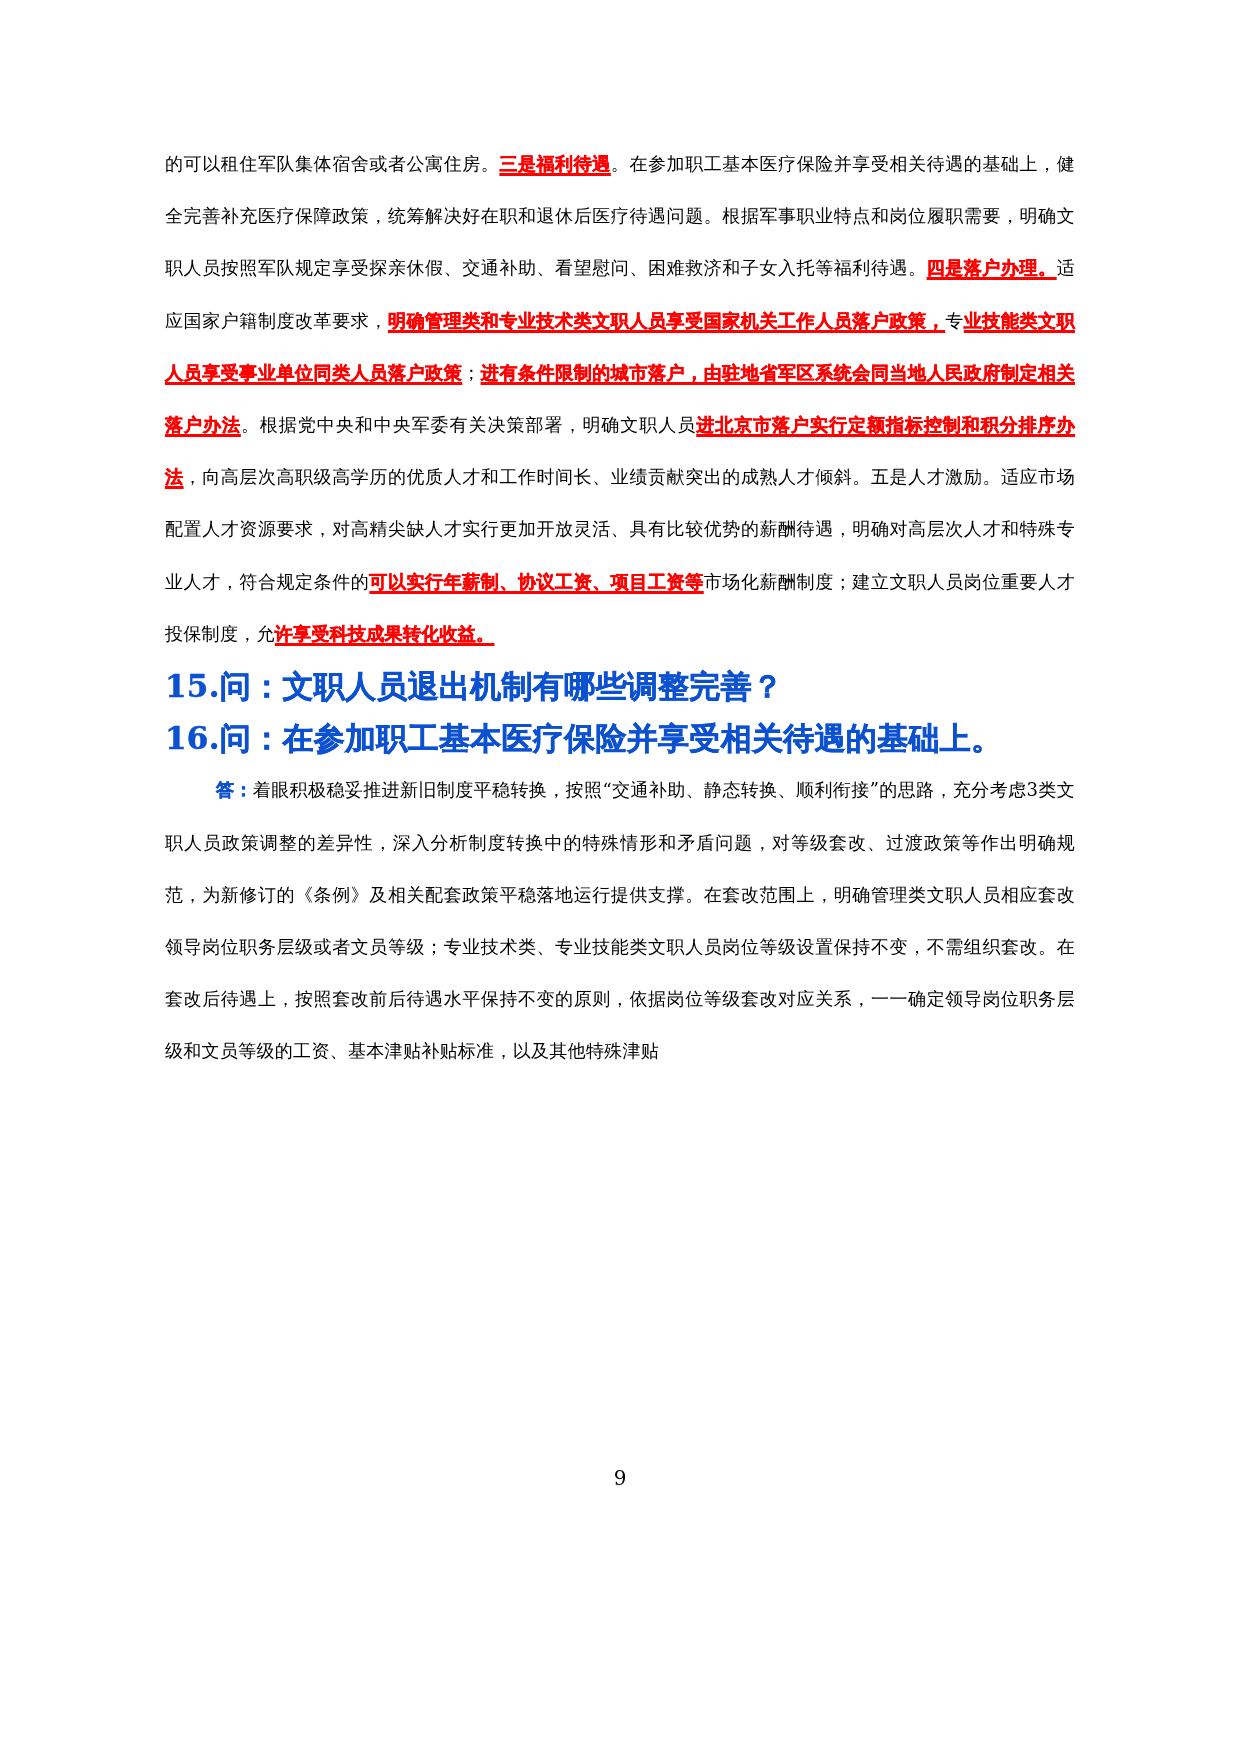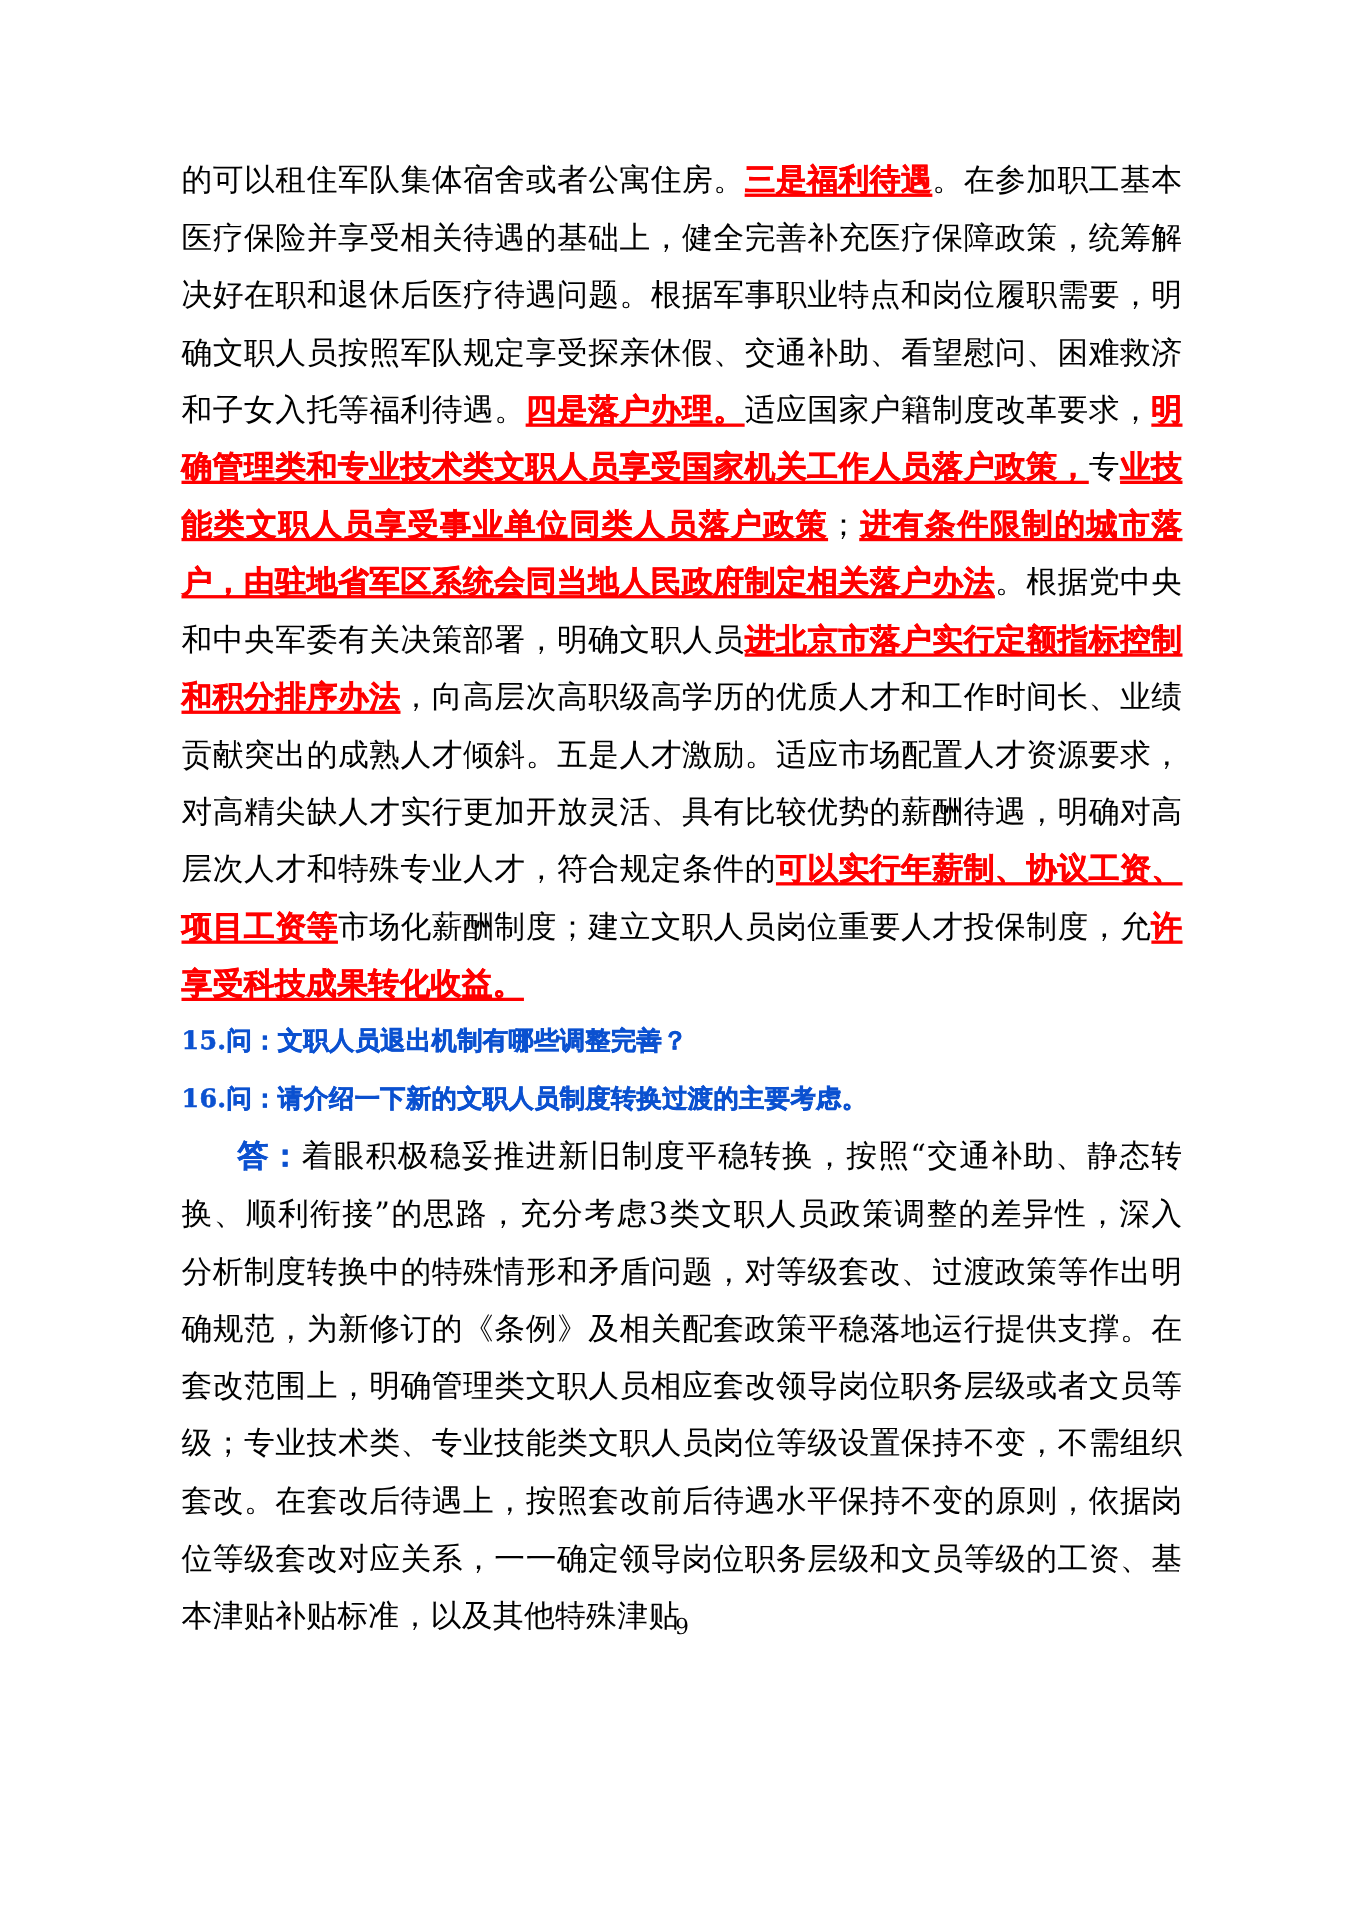--- a/index.html
+++ b/index.html
@@ -17,21 +17,21 @@
   }
   .page {
     position: absolute;
     left: 0; top: 0;
     width: 1240px;
     height: 1754px;
     box-sizing: border-box;
     padding: 138px 165px 0 165px;
   }
   .body-text {
-    font-size: 28px;
+    font-size: 18px;
     line-height: 52.2px;
     text-align: justify;
     text-justify: inter-character;
     letter-spacing: 0.3px;
     color: #000000;
     font-weight: 500;
   }
   p {
     margin: 0;
     padding: 0;
@@ -45,21 +45,21 @@
     text-decoration: underline;
     text-decoration-thickness: 2.6px;
     text-underline-offset: 3px;
     -webkit-text-stroke: 0.45px #ff0000;
   }
 
   
   .q-heading {
     color: #0b51d0;
     font-weight: 800;
-    font-size: 23px;
+    font-size: 31px;
     line-height: 52.2px;
     letter-spacing: 0.3px;
     -webkit-text-stroke: 0.5px #0b51d0;
     margin: 0;
   }
   .ans-label {
     color: #0b51d0;
     font-weight: 800;
     -webkit-text-stroke: 0.5px #0b51d0;
   }
@@ -78,19 +78,19 @@
 </head>
 <body>
 
 <div class="page">
 
   <p class="body-text"><span>的可以租住军队集体宿舍或者公寓住房。</span><span class="rev">三是福利待遇</span><span>。在参加职工基本医疗保险并享受相关待遇的基础上，健全完善补充医疗保障政策，统筹解决好在职和退休后医疗待遇问题。根据军事职业特点和岗位履职需要，明确文职人员按照军队规定享受探亲休假、交通补助、看望慰问、困难救济和子女入托等福利待遇。</span><span class="rev">四是落户办理。</span><span>适应国家户籍制度改革要求，</span><span class="rev">明确管理类和专业技术类文职人员享受国家机关工作人员落户政策，</span><span>专</span><span class="rev">业技能类文职人员享受事业单位同类人员落户政策</span><span>；</span><span class="rev">进有条件限制的城市落户，由驻地省军区系统会同当地人民政府制定相关落户办法</span><span>。根据党中央和中央军委有关决策部署，明确文职人员</span><span class="rev">进北京市落户实行定额指标控制和积分排序办法</span><span>，向高层次高职级高学历的优质人才和工作时间长、业绩贡献突出的成熟人才倾斜。五是人才激励。适应市场配置人才资源要求，对高精尖缺人才实行更加开放灵活、具有比较优势的薪酬待遇，明确对高层次人才和特殊专业人才，符合规定条件的</span><span class="rev">可以实行年薪制、协议工资、项目工资等</span><span>市场化薪酬制度；建立文职人员岗位重要人才投保制度，允</span><span class="rev">许享受科技成果转化收益。</span></p>
 
   <p class="q-heading"><span>15.</span><span>问：</span><span>文职人员退出机制有哪些调整完善？</span></p>
 
 
-  <p class="q-heading"><span>16.</span><span>问：</span><span>请介绍一下新的文职人员制度转换过渡的主要考虑。</span></p>
+  <p class="q-heading"><span>16.</span><span>问：</span><span>在参加职工基本医疗保险并享受相关待遇的基础上。</span></p>
 
   <p class="body-text indent2"><span class="ans-label">答：</span><span>着眼积极稳妥推进新旧制度平稳转换，按照“交通补助、静态转换、顺利衔接”的思路，充分考虑3类文职人员政策调整的差异性，深入分析制度转换中的特殊情形和矛盾问题，对等级套改、过渡政策等作出明确规范，为新修订的《条例》及相关配套政策平稳落地运行提供支撑。在套改范围上，明确管理类文职人员相应套改领导岗位职务层级或者文员等级；专业技术类、专业技能类文职人员岗位等级设置保持不变，不需组织套改。在套改后待遇上，按照套改前后待遇水平保持不变的原则，依据岗位等级套改对应关系，一一确定领导岗位职务层级和文员等级的工资、基本津贴补贴标准，以及其他特殊津贴</span></p>
 
 </div>
 
 <div class="page-number">9</div>
 
 </body></html>

